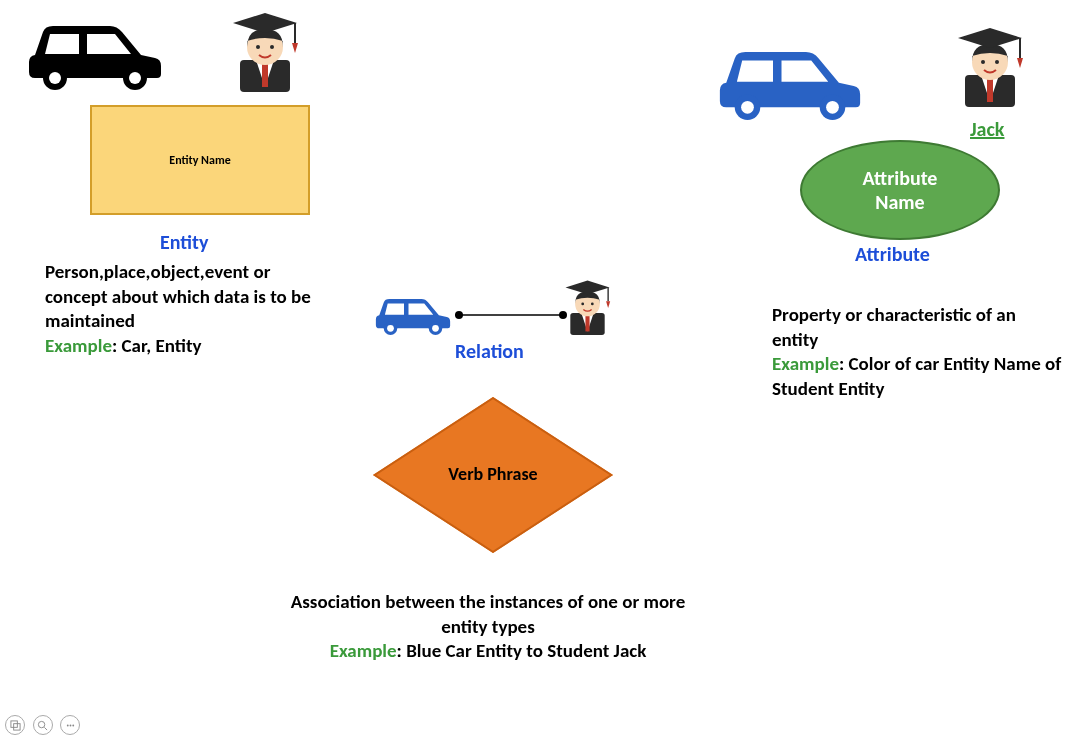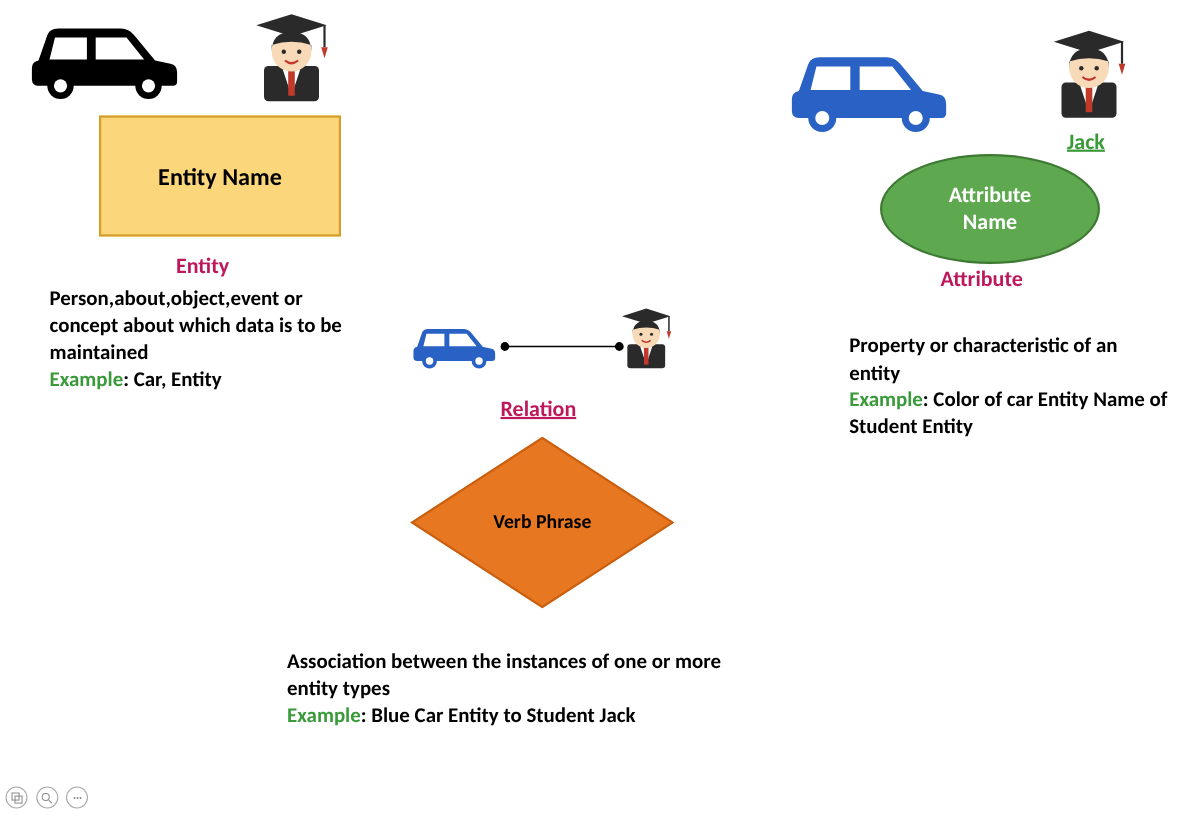--- a/index.html
+++ b/index.html
@@ -16,26 +16,26 @@
   
   .entity-box {
     width: 220px;
     height: 110px;
     background: #fbd67a;
     border: 2px solid #d39e2a;
     display: flex;
     align-items: center;
     justify-content: center;
     font-weight: bold;
-    font-size: 22px;
+    font-size: 12px;
     color: #000;
   }
   
   .section-title {
-    color: #be185d;
+    color: #1d4ed8;
     font-weight: bold;
     font-size: 20px;
     text-align: center;
   }
   
   .desc {
     font-size: 19px;
     color: #000;
     font-weight: bold;
     line-height: 1.3;
@@ -136,21 +136,21 @@
   </svg>
 </div>
 
 <div class="abs entity-box" style="left:90px; top:105px;">
   <span>Entity Name</span>
 </div>
 
 <div class="abs section-title" style="left:160px; top:230px;">Entity</div>
 
 <div class="abs desc" style="left:45px; top:260px; width:290px;">
-  <span>Person,about,object,event or concept about which data is to be maintained</span><br>
+  <span>Person,place,object,event or concept about which data is to be maintained</span><br>
   <span class="example-label">Example</span><span>: Car, Entity</span>
 </div>
 
 <div class="abs" style="left:368px; top:285px;">
   <svg width="90" height="55" viewBox="0 0 160 80">
     <path d="M 20 45 L 28 22 Q 30 16 38 16 L 95 16 Q 102 16 107 22 L 126 45 L 140 48 Q 146 49 146 56 L 146 64 Q 146 68 142 68 L 20 68 Q 14 68 14 62 L 14 52 Q 14 46 20 45 Z M 35 24 L 30 44 L 64 44 L 64 24 Z M 72 24 L 72 44 L 116 44 L 100 24 Z" fill="#2962c4"></path>
     <circle cx="40" cy="68" r="12" fill="#2962c4"></circle>
     <circle cx="40" cy="68" r="6" fill="#fff"></circle>
     <circle cx="120" cy="68" r="12" fill="#2962c4"></circle>
     <circle cx="120" cy="68" r="6" fill="#fff"></circle>
@@ -173,28 +173,28 @@
     <polygon points="8,18 40,8 72,18 40,28" fill="#2a2a2a"></polygon>
     <rect x="35" y="16" width="10" height="5" fill="#2a2a2a"></rect>
     <line x1="70" y1="18" x2="70" y2="38" stroke="#2a2a2a" stroke-width="2"></line>
     <polygon points="67,38 73,38 70,48" fill="#c0392b"></polygon>
     <circle cx="33" cy="42" r="2" fill="#2a2a2a"></circle>
     <circle cx="47" cy="42" r="2" fill="#2a2a2a"></circle>
     <path d="M 34 50 Q 40 55 46 50" stroke="#c0392b" stroke-width="2" fill="none"></path>
   </svg>
 </div>
 
-<div class="abs section-title" style="left:455px; top:360px;text-decoration:underline;">Relation</div>
+<div class="abs section-title" style="left:455px; top:339px;">Relation</div>
 
 <div class="abs diamond-wrap" style="left:393px; top:400px;">
   <div class="diamond-shape"></div>
   <div class="diamond-text" style="white-space:pre-line;text-align:center;">Verb Phrase</div>
 </div>
 
-<div class="abs desc" style="left:261px; top:590px; width:430px;">
+<div class="abs desc" style="left:273px; top:590px; width:430px;text-align:center;">
   <span>Association between the instances of one or more entity types</span><br>
   <span class="example-label">Example</span><span>: Blue Car Entity to Student Jack</span>
 </div>
 
 <div class="abs" style="left:700px; top:35px;">
   <svg width="180" height="85" viewBox="0 0 160 80">
     <path d="M 20 45 L 28 22 Q 30 16 38 16 L 95 16 Q 102 16 107 22 L 126 45 L 140 48 Q 146 49 146 56 L 146 64 Q 146 68 142 68 L 20 68 Q 14 68 14 62 L 14 52 Q 14 46 20 45 Z M 35 24 L 30 44 L 64 44 L 64 24 Z M 72 24 L 72 44 L 116 44 L 100 24 Z" fill="#2962c4"></path>
     <circle cx="40" cy="68" r="12" fill="#2962c4"></circle>
     <circle cx="40" cy="68" r="6" fill="#fff"></circle>
     <circle cx="120" cy="68" r="12" fill="#2962c4"></circle>

